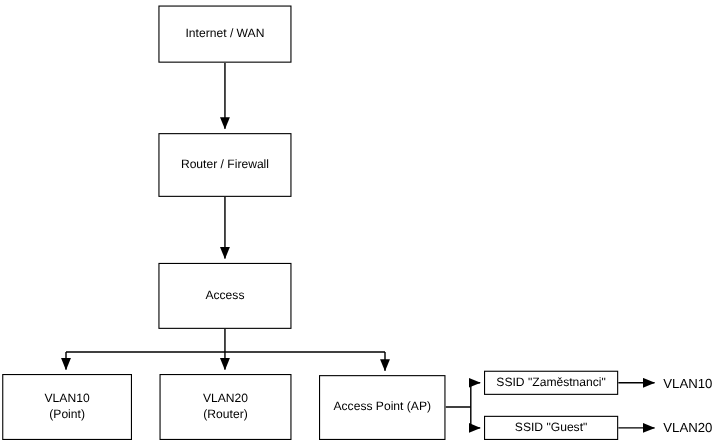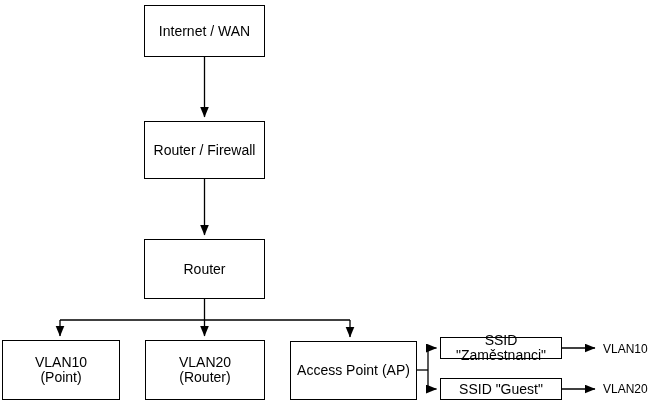--- a/index.html
+++ b/index.html
@@ -22,30 +22,30 @@
   }
   .node {
     position: absolute;
     background: #ffffff;
     border: 1.3px solid #000000;
     display: flex;
     flex-direction: column;
     align-items: center;
     justify-content: center;
     text-align: center;
-    font-size: 14px;
+    font-size: 11px;
     line-height: 15px;
     color: #000000;
   }
   .node-internet { left: 144px; top: 5px;   width: 121px; height: 52px; }
   .node-router   { left: 144px; top: 121px; width: 121px; height: 58px; }
   .node-switch   { left: 144px; top: 239px; width: 121px; height: 60px; }
   .node-vlan10   { left: 2px;   top: 340px; width: 118px; height: 60px; }
   .node-vlan20   { left: 145px; top: 340px; width: 120px; height: 60px; }
-  .node-ap       { left: 290px; top: 341px; width: 127px; height: 59px; }
+  .node-ap       { left: 290px; top: 341px; width: 115px; height: 59px; }
   .node-ssid1    { left: 440px; top: 337px; width: 122px; height: 22px; }
   .node-ssid2    { left: 440px; top: 378px; width: 122px; height: 22px; }
   .free-label {
     position: absolute;
     font-size: 12px;
     line-height: 14px;
     color: #000000;
     white-space: nowrap;
   }
   .label-vlan10-target { left: 603px; top: 342px; }
@@ -81,21 +81,21 @@
 
   <div class="node node-internet">
     <span>Internet / WAN</span>
   </div>
 
   <div class="node node-router">
     <span>Router / Firewall</span>
   </div>
 
   <div class="node node-switch">
-    <span>Router</span>
+    <span>Access</span>
   </div>
 
   <div class="node node-vlan10">
     <span>VLAN10</span>
     <span>(Point)</span>
   </div>
 
   <div class="node node-vlan20">
     <span>VLAN20</span>
     <span>(Router)</span>

